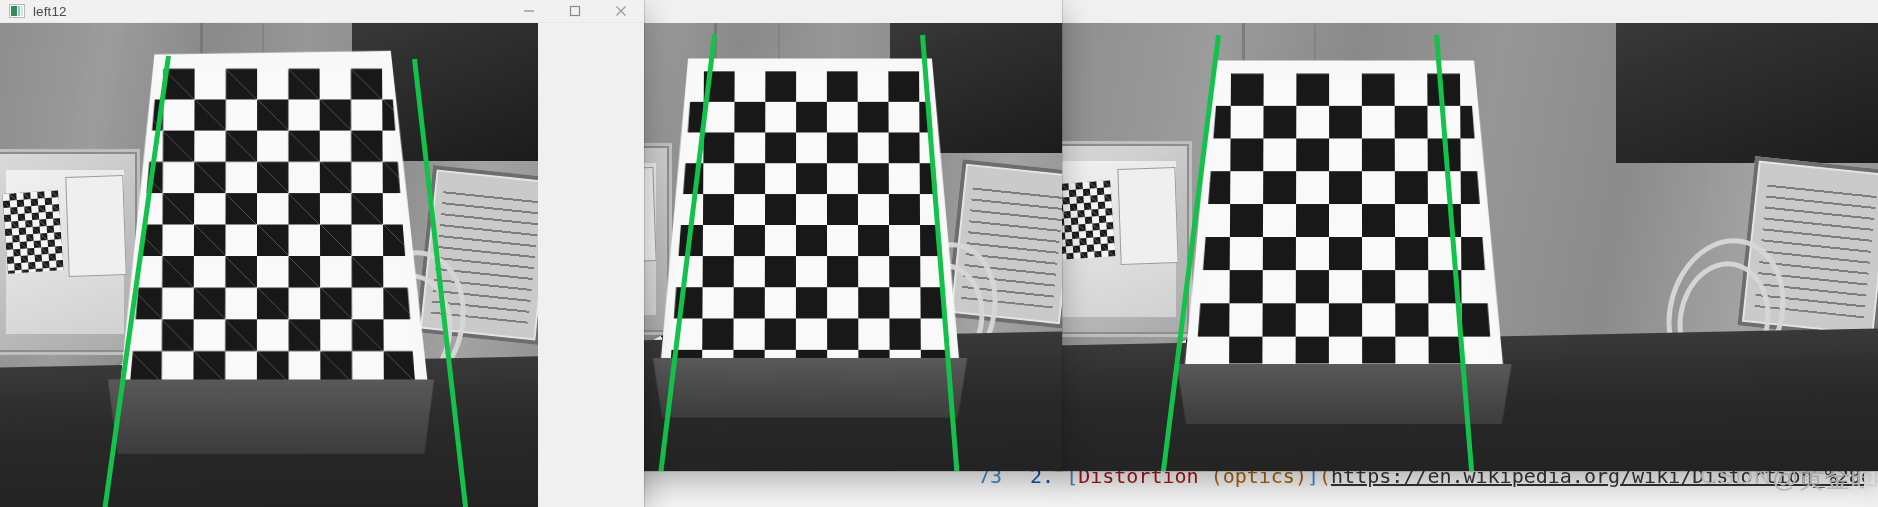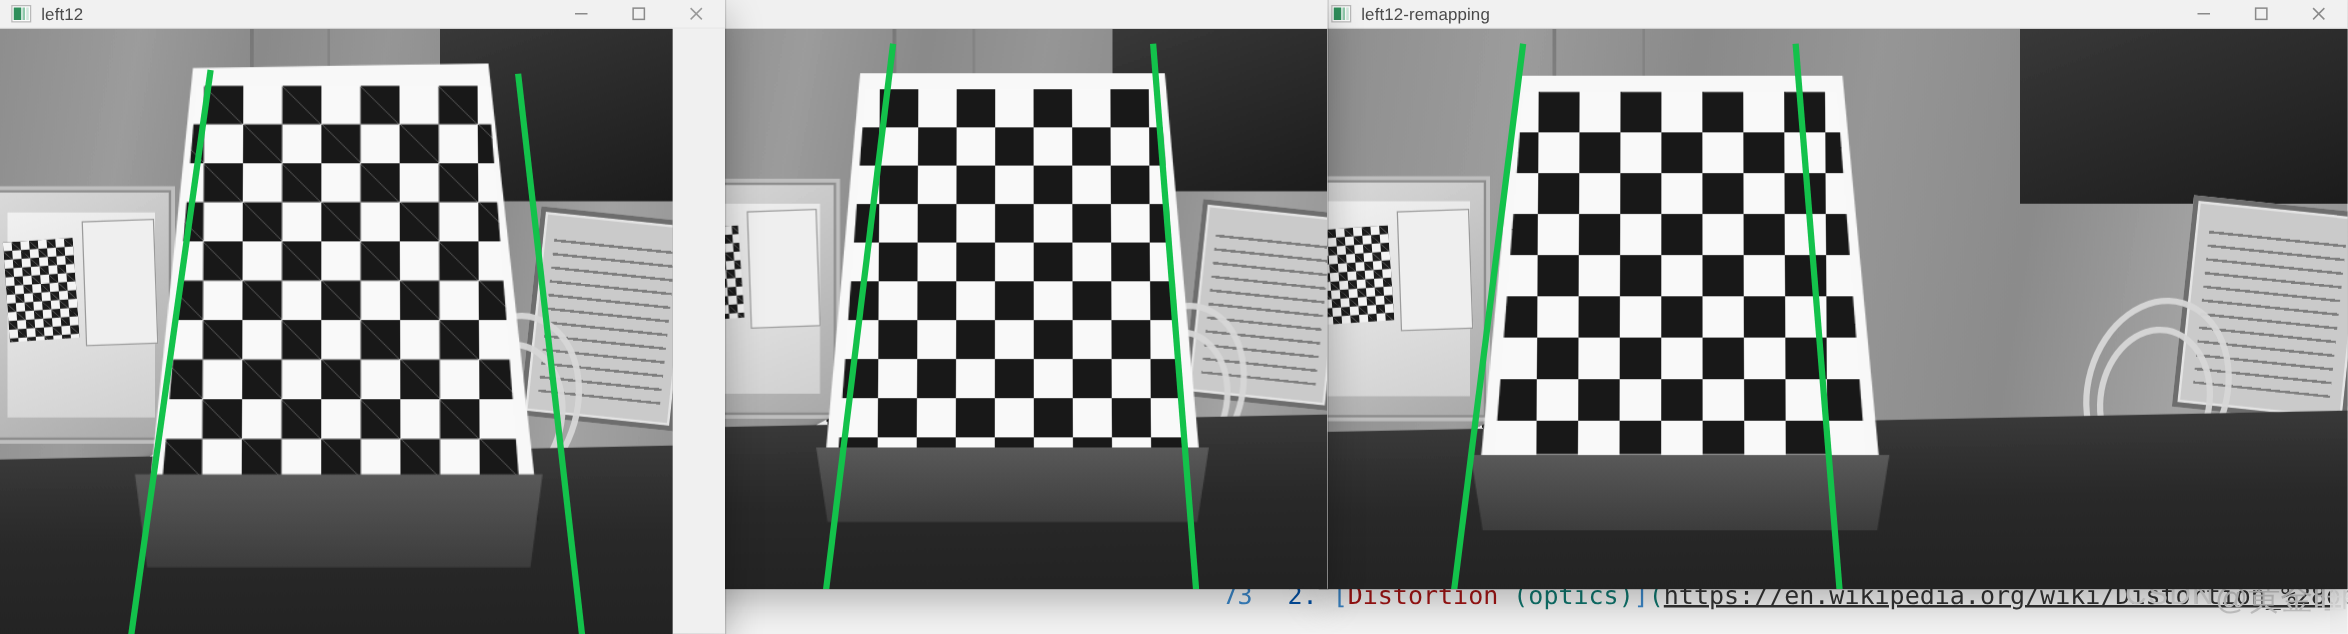--- a/index.html
+++ b/index.html
@@ -43,21 +43,21 @@
     padding-right: 28px;
     color: #3b87c9;
     font-family: "DejaVu Sans Mono", "Liberation Mono", monospace;
     font-size: 20px;
     flex: 0 0 auto;
   }
   .code-txt { color: #333333; flex: 1 1 auto; white-space: pre; }
   .tok-num   { color: #0451a5; }
   .tok-brk   { color: #3b87c9; }
   .tok-lbl   { color: #a31515; }
-  .tok-paren { color: #0f766e; }
+  .tok-paren { color: #a16207; }
   .tok-url   { color: #333333; text-decoration: underline; }
   .tok-under { color: #333333; text-decoration: underline; }
 
   
   .sliver {
     position: absolute;
     font-family: "DejaVu Sans Mono", "Liberation Mono", monospace;
     font-size: 19px;
     color: #2d6ea8;
     white-space: pre;
@@ -275,42 +275,20 @@
       </div>
     </div>
 
     <div class="watermark wm-csdn" style="left:1700px; top:462px;">CSDN</div>
     <div class="watermark wm-user" style="left:1772px; top:461px;">@黄金旺铺</div>
 
     <div class="scrollbar-track"></div>
   </div>
 
   <div class="win" style="left:1056px; top:0; width:822px; height:471px;">
-    <div class="titlebar">
-      <span class="title-icon"></span>
-      <span class="title-text">left12-remapping</span>
-      <span class="caption-btns">
-        <span class="cap">
-          <svg width="12" height="12" viewBox="0 0 12 12">
-            <line x1="1" y1="6" x2="11" y2="6" stroke="#8a8a8a" stroke-width="1.2"></line>
-          </svg>
-        </span>
-        <span class="cap">
-          <svg width="12" height="12" viewBox="0 0 12 12">
-            <rect x="1.5" y="1.5" width="9" height="9" fill="none" stroke="#8a8a8a" stroke-width="1.2"></rect>
-          </svg>
-        </span>
-        <span class="cap">
-          <svg width="12" height="12" viewBox="0 0 12 12">
-            <line x1="1.5" y1="1.5" x2="10.5" y2="10.5" stroke="#8a8a8a" stroke-width="1.2"></line>
-            <line x1="10.5" y1="1.5" x2="1.5" y2="10.5" stroke="#8a8a8a" stroke-width="1.2"></line>
-          </svg>
-        </span>
-      </span>
-    </div>
     <div class="canvas" style="position:absolute; left:0; top:23px; width:822px; height:448px;">
       <div class="scene">
         <div class="wall"></div>
         <div class="wall-seam" style="left:186px;"></div>
         <div class="wall-seam2" style="left:258px; height:30%;"></div>
 
         <div class="monitor" style="left:-14px; top:118px; width:150px; height:196px;">
           <div class="monitor-screen"></div>
           <div class="mini-checker" style="left:12px; top:38px; width:56px; height:76px;"></div>
           <div class="paper" style="left:74px; top:24px; width:58px; height:96px;"></div>
@@ -374,21 +352,21 @@
         </div>
       </div>
 
       <div class="green-line" style="left:174px; top:12px; width:5px; height:442px;
                   transform-origin: top center; transform: rotate(7deg);"></div>
       <div class="green-line" style="left:382px; top:12px; width:5px; height:442px;
                   transform-origin: top center; transform: rotate(-4.5deg);"></div>
     </div>
   </div>
 
-  <div class="win" style="left:0; top:0; width:580px; height:507px;">
+  <div class="win" style="left:0; top:0; width:644px; height:507px;">
     <div class="titlebar">
       <span class="title-icon"></span>
       <span class="title-text">left12</span>
       <span class="caption-btns">
         <span class="cap">
           <svg width="12" height="12" viewBox="0 0 12 12">
             <line x1="1" y1="6" x2="11" y2="6" stroke="#8a8a8a" stroke-width="1.2"></line>
           </svg>
         </span>
         <span class="cap">

